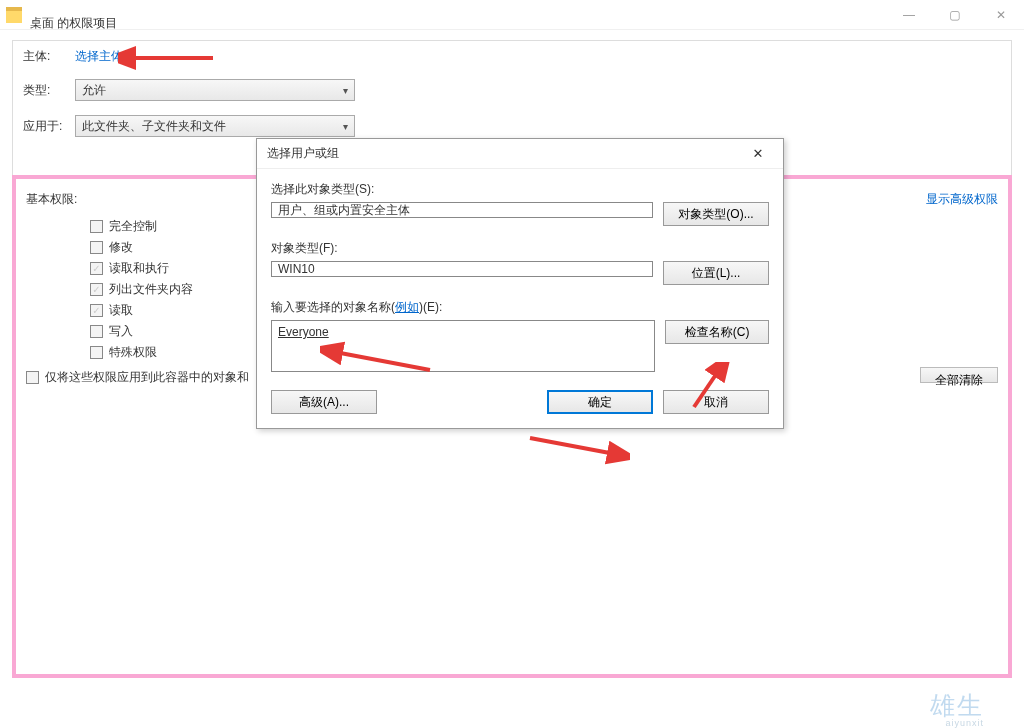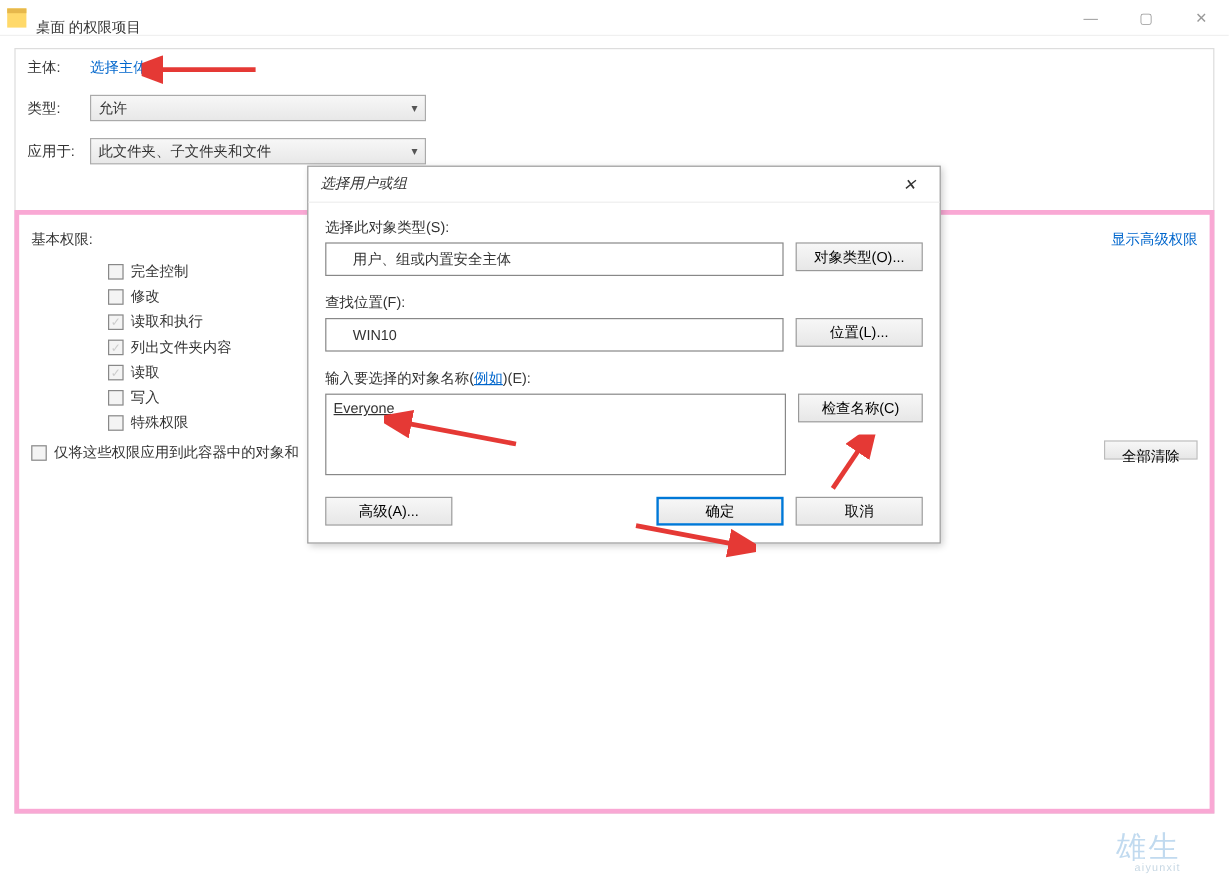--- a/index.html
+++ b/index.html
@@ -27,29 +27,29 @@
 .advanced-link { position: absolute; right: 10px; top: 12px; color: #0066cc; cursor: pointer; }
 .perm-list { padding: 0 10px 0 74px; }
 .checkrow { display: flex; align-items: center; height: 21px; color: #333; }
 .checkbox { width: 13px; height: 13px; border: 1px solid #888; margin-right: 6px; display: flex; align-items: center; justify-content: center; font-size: 10px; color: #888; background: #fff; }
 .checkbox.disabled { background: #f4f4f4; color: #ccc; }
 .clearall-btn { position: absolute; right: 10px; top: 188px; width: 78px; height: 16px; background: linear-gradient(#f7f7f7,#e7e7e7); border:1px solid #bbb; text-align:center; line-height:24px; }
 .only-apply { position:absolute; left:10px; top:190px; display:flex; align-items:center; color:#333; }
 
 
 .modal { position: absolute; left: 256px; top: 138px; width: 528px; background: #fff; border: 1px solid #999; box-shadow: 2px 2px 6px rgba(0,0,0,0.2); }
-.modal-title { height: 30px; display: flex; align-items: center; padding: 0 10px; border-bottom: 1px solid #eee; font-style: italic; }
+.modal-title { height: 30px; display: flex; align-items: center; padding: 0 10px; border-bottom: 1px solid #eee; }
 .modal-title span:first-child { flex: 1; color: #333; }
 .modal-close { width: 30px; height: 30px; display:flex; align-items:center; justify-content:center; font-size:13px; color:#333; }
 .modal-body { padding: 12px 14px 14px; }
 .m-label { color: #333; margin-bottom: 4px; }
 .m-row { display: flex; gap: 10px; margin-bottom: 14px; }
-.m-input { flex: 1; height: 28px; border: 1px solid #888; padding: 0 22px; display: flex; align-items: center; color: #333; }
+.m-input { flex: 1; height: 16px; border: 1px solid #888; padding: 0 6px; display: flex; align-items: center; color: #333; }
 .m-btn { width: 106px; height: 24px; border: 1px solid #999; background: linear-gradient(#f7f7f7,#e7e7e7); display:flex; align-items:center; justify-content:center; }
-.m-textarea { width: 392px; height: 68px; border: 1px solid #888; padding: 4px 6px; color:#333; }
+.m-textarea { width: 392px; height: 52px; border: 1px solid #888; padding: 4px 6px; color:#333; }
 .m-textarea .underline { text-decoration: underline; }
 .m-footer { display: flex; gap: 10px; margin-top: 18px; }
 .m-footer .spacer { flex: 1; }
 .ok-btn { border: 2px solid #0078d7; margin-left: 35px; }
 .example-link { color:#0066cc; text-decoration:underline; cursor:pointer; }
 
 
 .arrow-svg { position: absolute; pointer-events: none; }
 
 
@@ -136,21 +136,21 @@
     <div class="modal-close">✕</div>
   </div>
   <div class="modal-body">
     <div class="m-label">选择此对象类型(S):</div>
     <div class="m-row">
       <div class="m-input">
           <span>用户、组或内置安全主体</span>
         </div>
       <div class="m-btn">对象类型(O)...</div>
     </div>
-    <div class="m-label">查找位置(F):</div>
+    <div class="m-label">对象类型(F):</div>
     <div class="m-row">
       <div class="m-input">
           <span>WIN10</span>
         </div>
       <div class="m-btn">位置(L)...</div>
     </div>
     <div class="m-label">
       <span>输入要选择的对象名称(</span><span class="example-link">例如</span><span>)(E):</span>
     </div>
     <div class="m-row" style="align-items:flex-start;">

